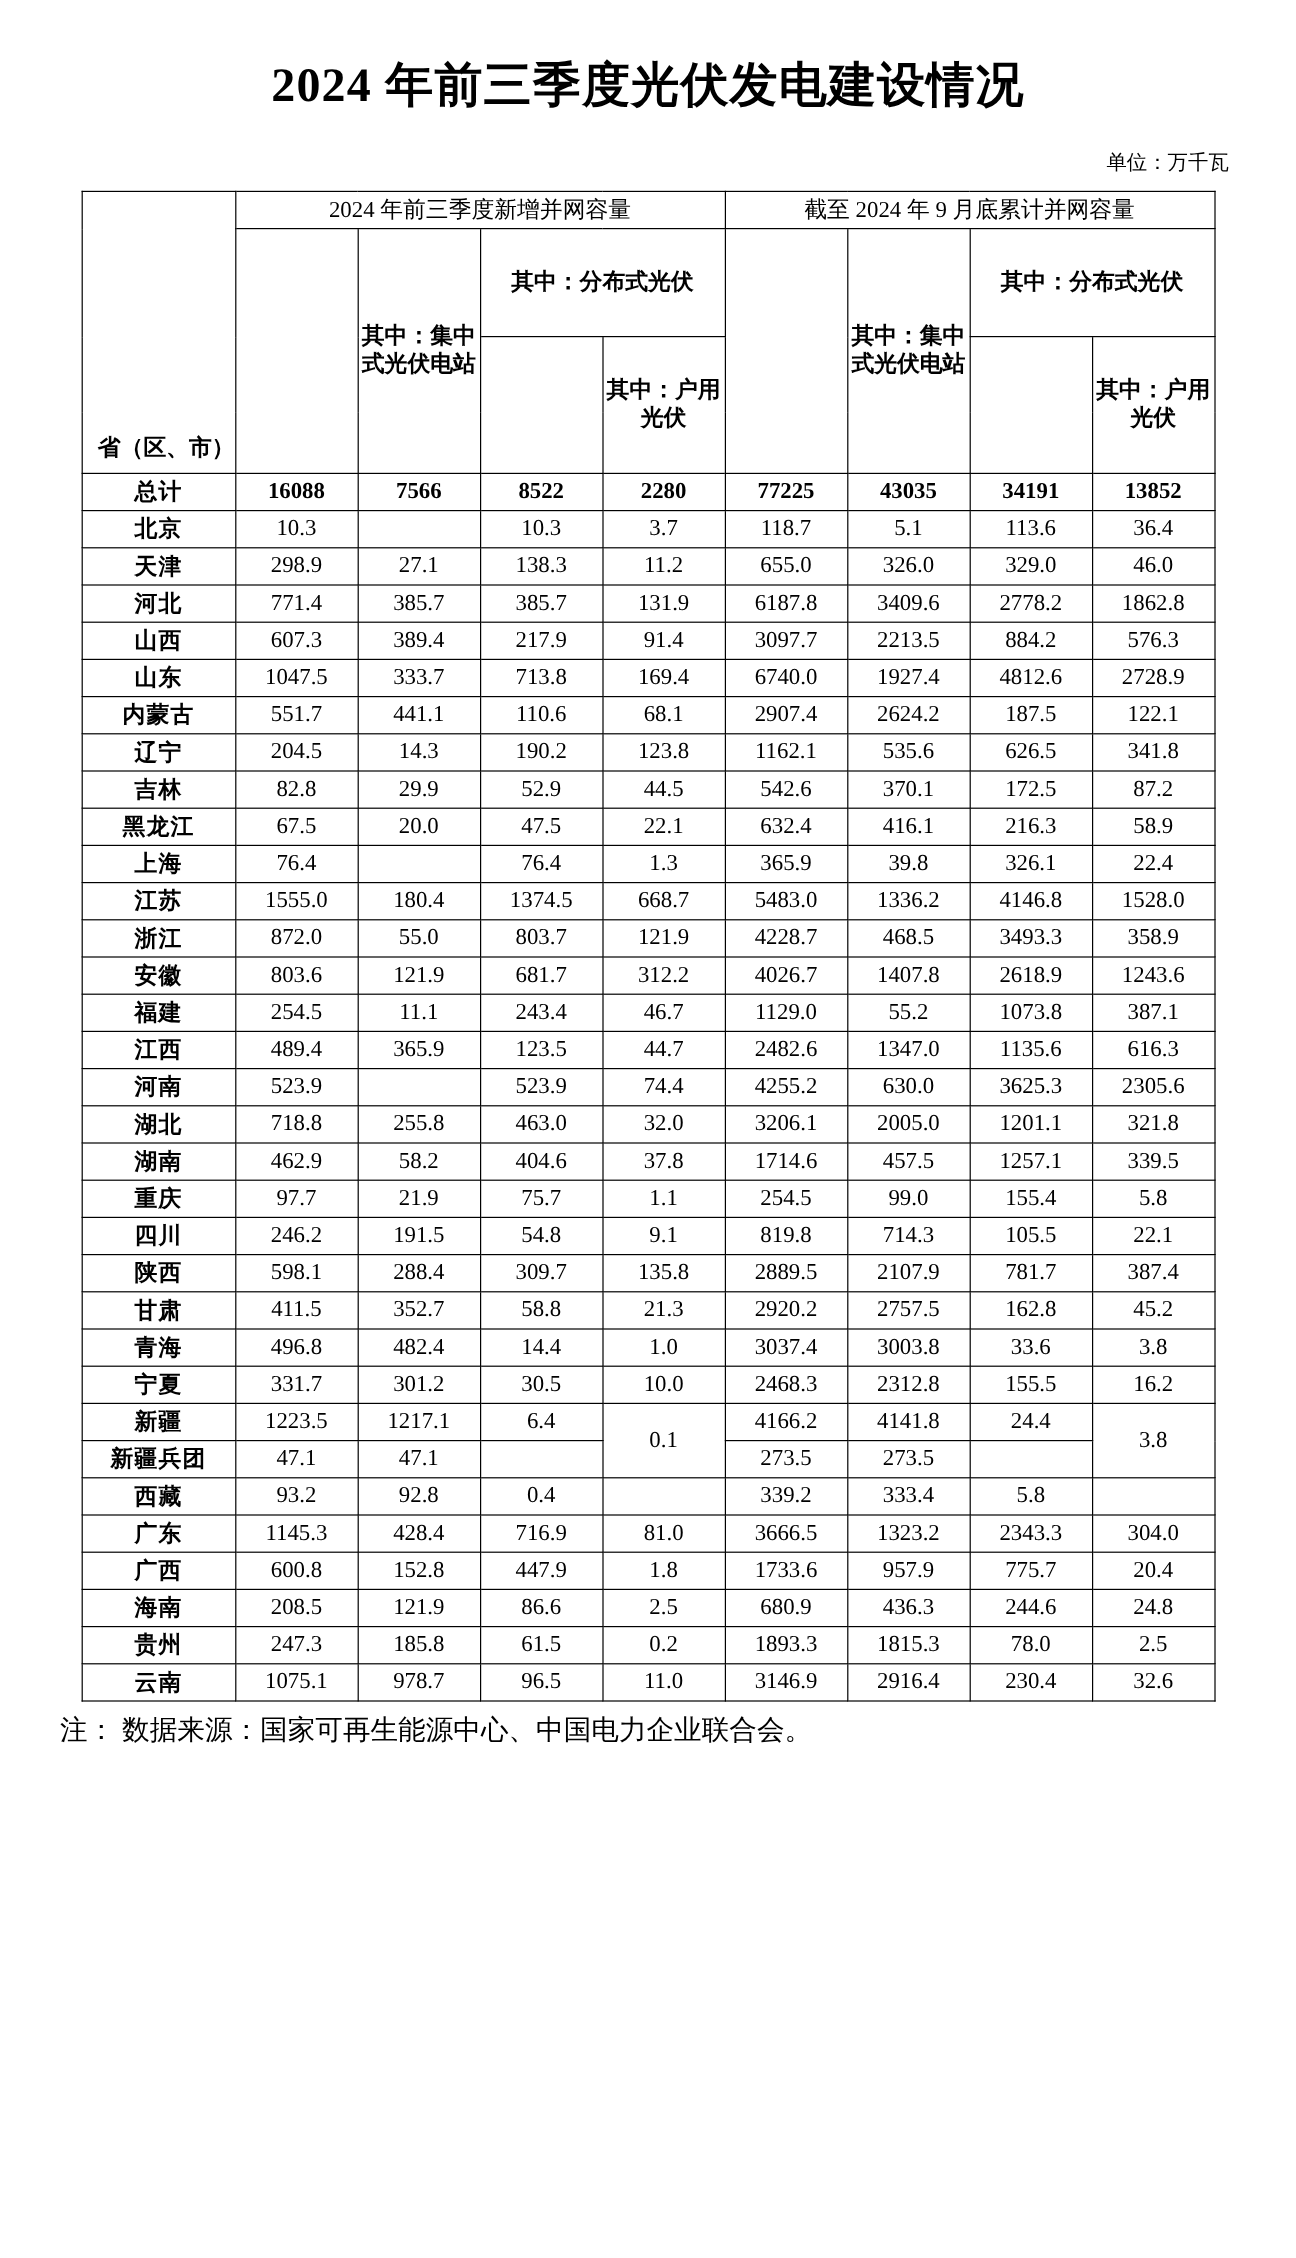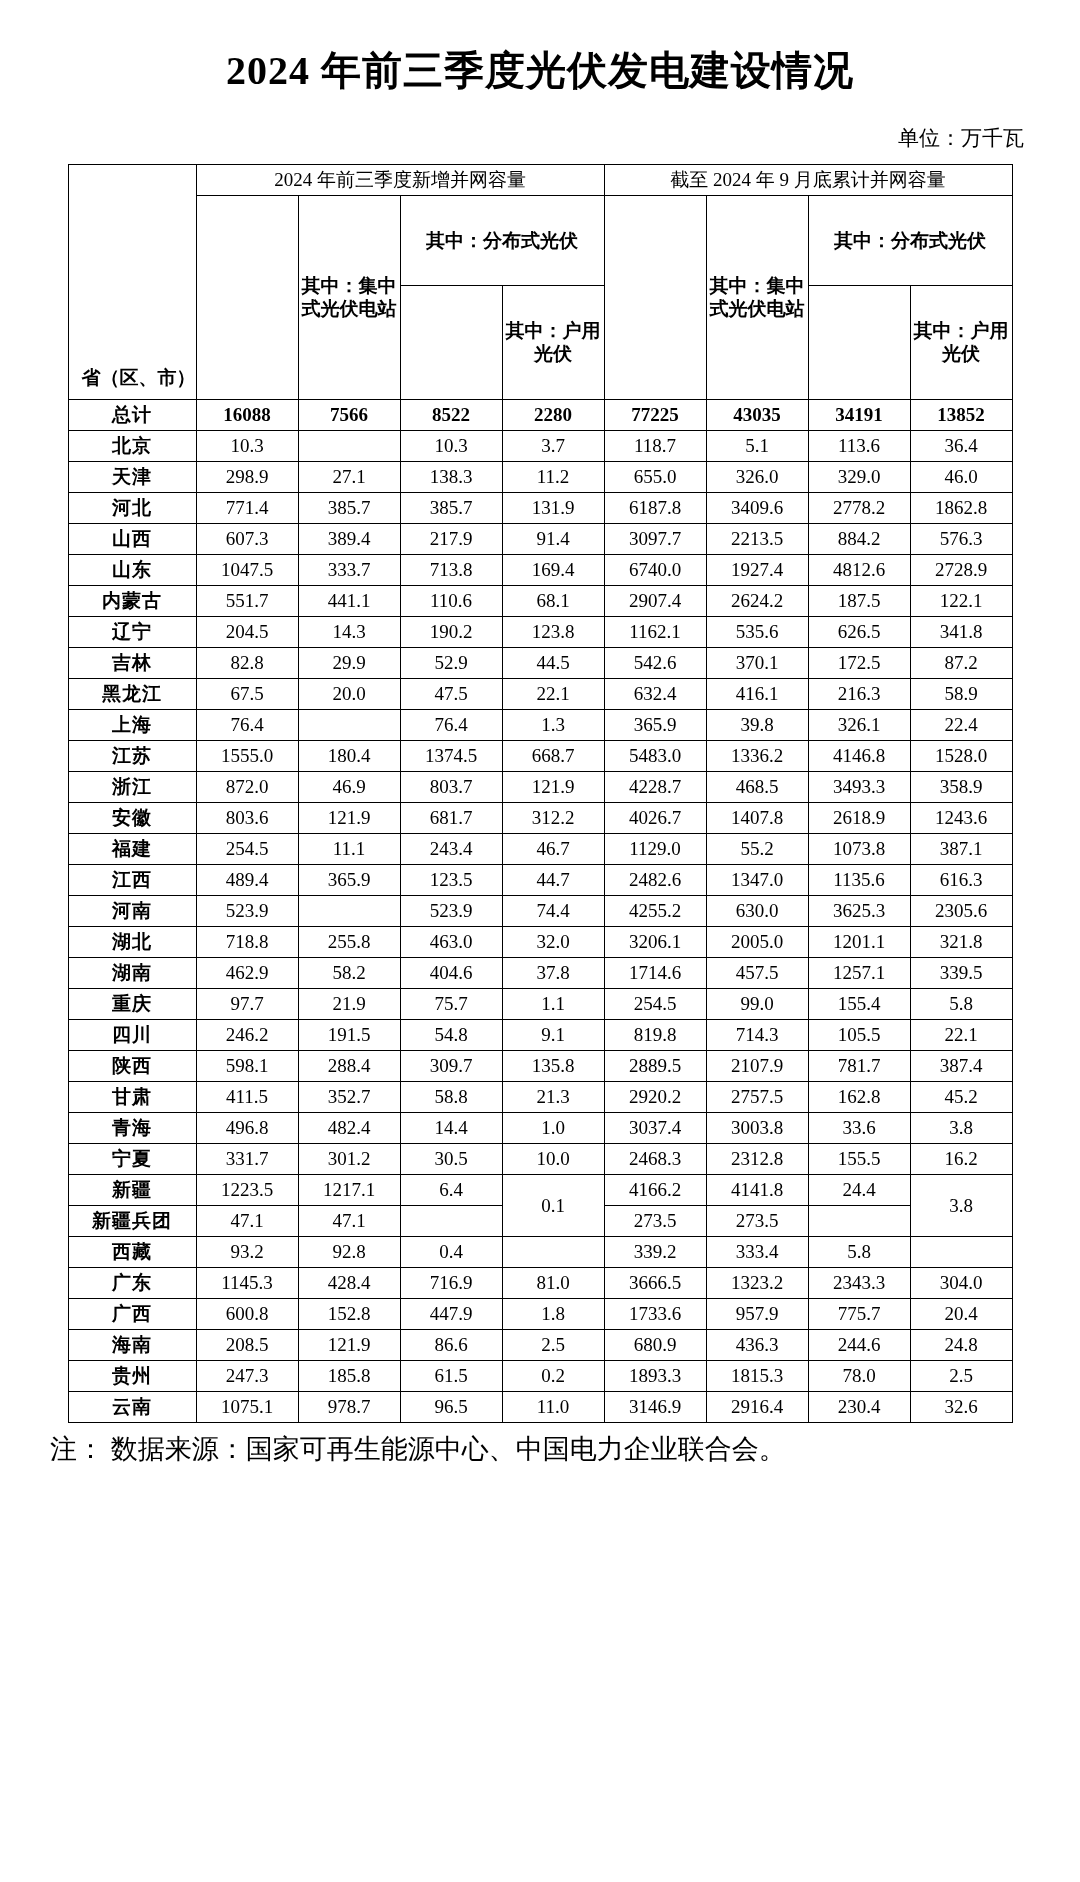--- a/index.html
+++ b/index.html
@@ -24,21 +24,21 @@
   .doc-title {
     text-align: center;
     font-size: 40px;
     font-weight: bold;
     letter-spacing: 1px;
     margin: 12px 0 26px 0;
     font-family: "Liberation Serif", "DejaVu Serif", serif;
   }
   .unit-line {
     text-align: right;
-    font-size: 21px;
+    font-size: 17px;
     padding-right: 30px;
     margin-bottom: 12px;
     font-family: "Liberation Serif", "DejaVu Serif", serif;
   }
   table.main {
     border-collapse: collapse;
     margin: 0 auto;
     width: 840px;
     table-layout: fixed;
   }
@@ -90,21 +90,21 @@
     font-size: 21px;
     padding: 5px 0;
   }
   .data-row td {
     font-size: 20px;
     padding: 3px 0;
     height: 25px;
   }
   .note {
     margin: 8px 0 0 24px;
-    font-size: 27px;
+    font-size: 23px;
     font-family: "Liberation Serif", "DejaVu Serif", serif;
   }
   .no-top { border-top: none !important; }
   col.c-name { width: 128px; }
   col.c-d { width: 102px; }
 </style>
 </head>
 <body>
 
 <div class="page">
@@ -281,21 +281,21 @@
           <td>1374.5</td>
           <td>668.7</td>
           <td>5483.0</td>
           <td>1336.2</td>
           <td>4146.8</td>
           <td>1528.0</td>
         </tr>
       <tr class="data-row">
           <td class="row-name">浙江</td>
           <td>872.0</td>
-          <td>46.9</td>
+          <td>55.0</td>
           <td>803.7</td>
           <td>121.9</td>
           <td>4228.7</td>
           <td>468.5</td>
           <td>3493.3</td>
           <td>358.9</td>
         </tr>
       <tr class="data-row">
           <td class="row-name">安徽</td>
           <td>803.6</td>

